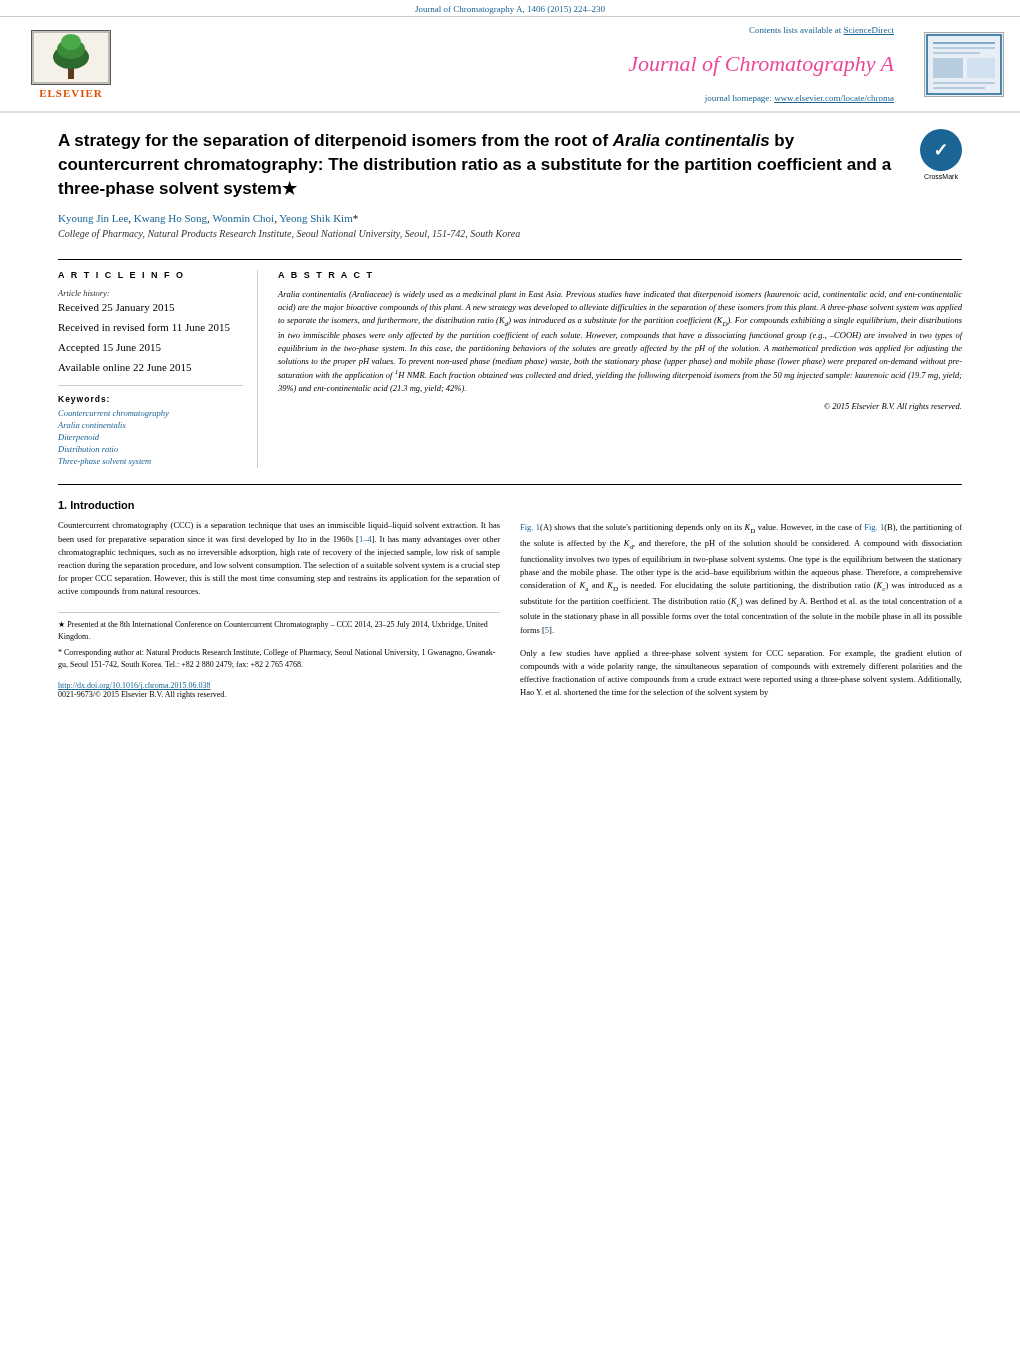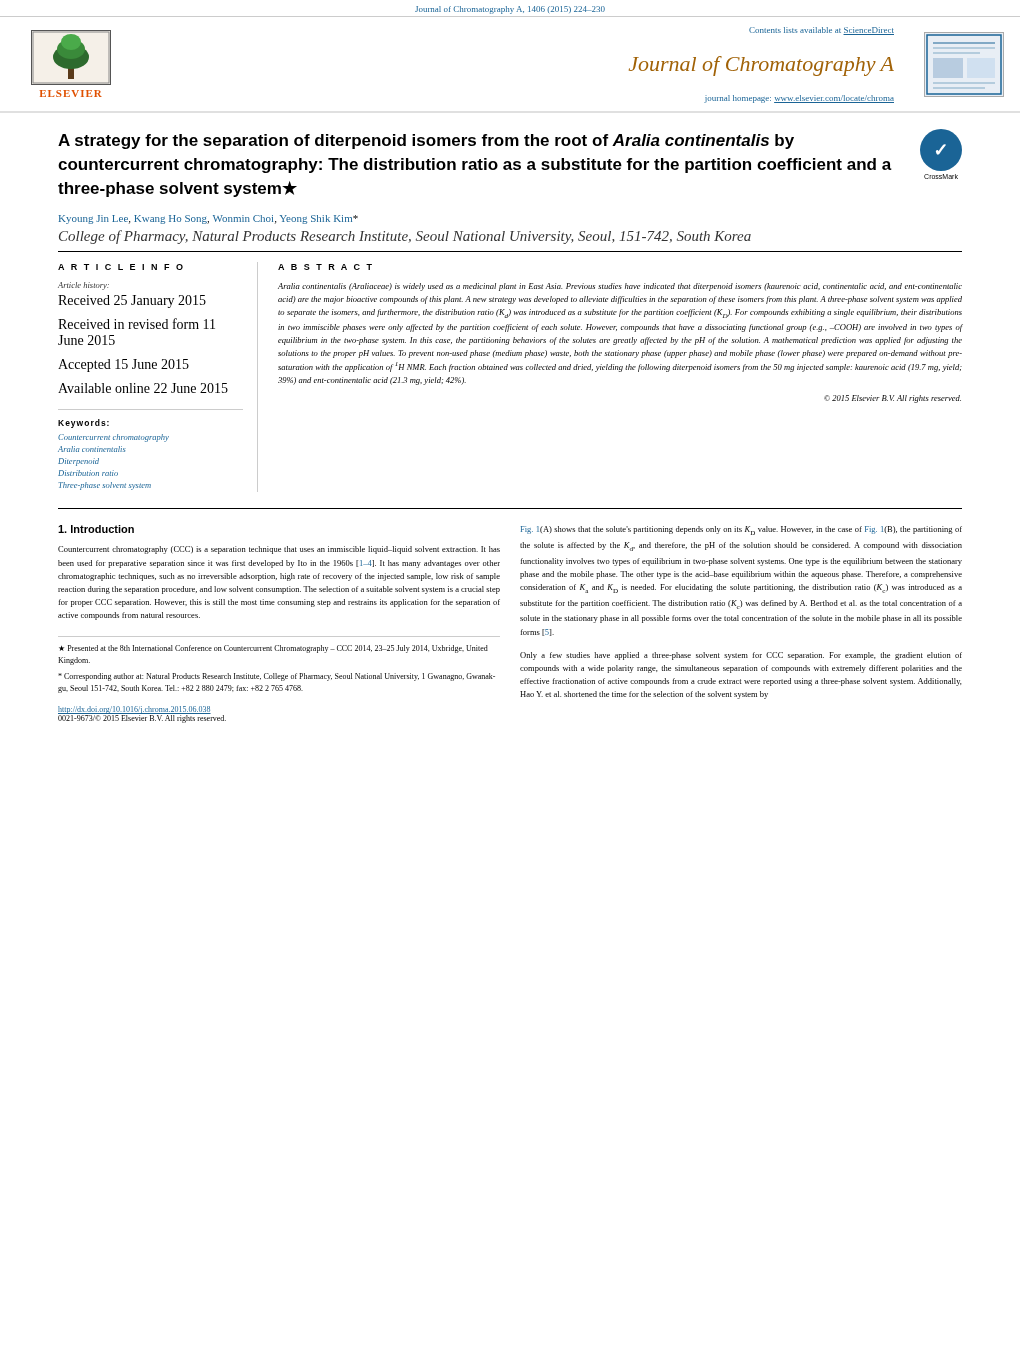--- a/index.html
+++ b/index.html
@@ -56,21 +56,21 @@
       flex: 1;
       text-align: right;
     }
     .header-center .sciencedirect-link {
       font-size: 9px;
       color: #1a6496;
     }
     .header-center .journal-title {
       font-size: 22px;
       font-style: italic;
-      color: #a16207;
+      color: #ec4899;
       margin: 16px 0;
       font-weight: normal;
     }
     .header-center .homepage-link {
       font-size: 9px;
       color: #1a6496;
     }
     .header-right {
       width: 110px;
       flex-shrink: 0;
@@ -129,23 +129,23 @@
       font-weight: bold;
     }
     .authors {
       font-size: 11px;
       margin-bottom: 4px;
     }
     .authors .author-name {
       color: #1a6496;
     }
     .affiliation {
-      font-size: 15px;
-      font-style: italic;
-      margin-bottom: 6px;
+      font-size: 10px;
+      font-style: italic;
+      margin-bottom: 20px;
       color: #333;
     }
     .two-col {
       display: flex;
       gap: 20px;
       border-top: 1px solid #000;
       padding-top: 10px;
       justify-content: flex-end;
     }
     .article-info-col {
@@ -165,21 +165,21 @@
       margin-bottom: 8px;
       color: #000;
     }
     .info-label {
       font-size: 8.5px;
       font-style: italic;
       color: #333;
       margin-bottom: 3px;
     }
     .info-value {
-      font-size: 14px;
+      font-size: 11px;
       color: #000;
       margin-bottom: 8px;
     }
     .keywords-section {
       margin-top: 12px;
       border-top: 1px solid #ccc;
       padding-top: 8px;
     }
     .keyword {
       font-size: 8.5px;
@@ -199,20 +199,21 @@
       text-align: right;
       margin-top: 6px;
       font-style: italic;
     }
     .body-section {
       display: flex;
       gap: 20px;
       margin-top: 16px;
       border-top: 1px solid #000;
       padding-top: 14px;
+      align-items: flex-end;
     }
     .body-left {
       flex: 1;
     }
     .body-right {
       flex: 1;
     }
     .section-title {
       font-size: 11px;
       font-weight: bold;

